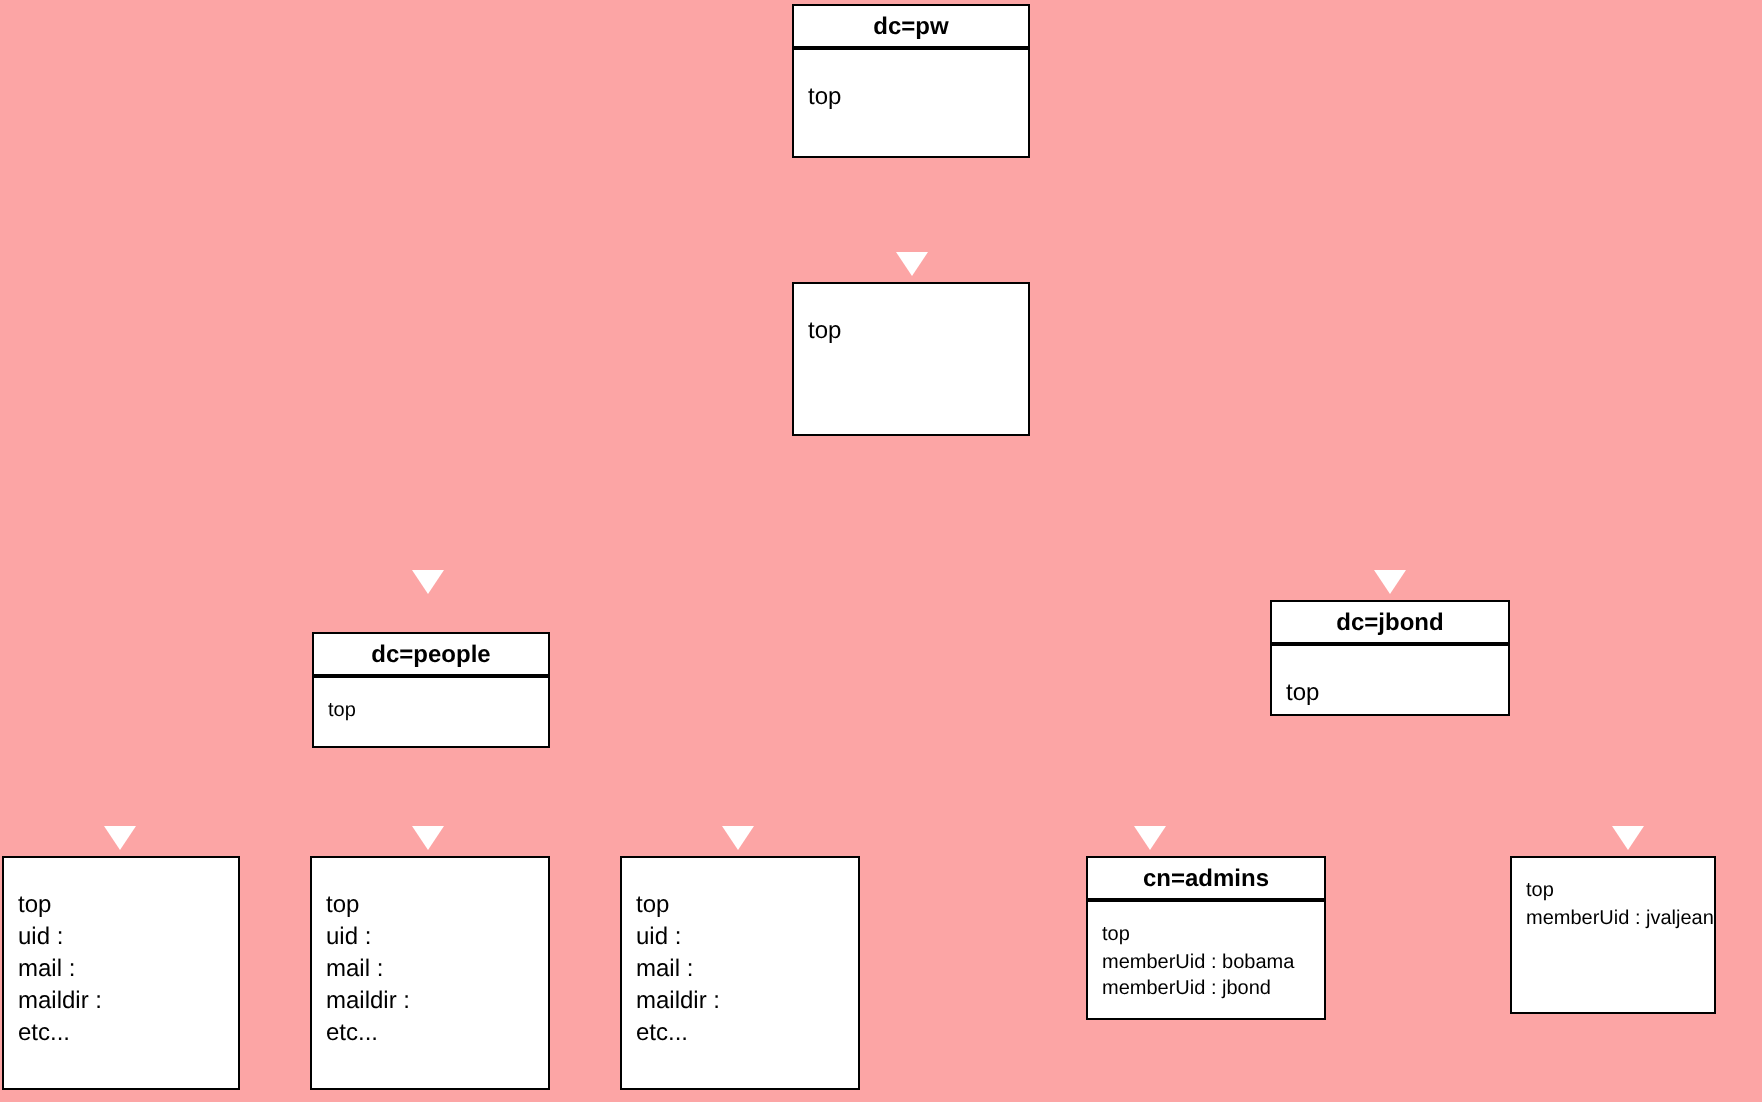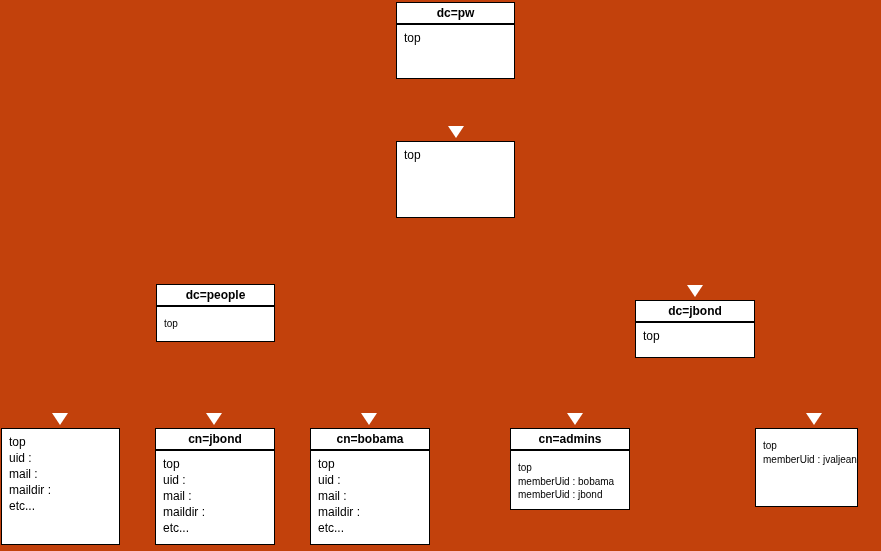--- a/index.html
+++ b/index.html
@@ -4,21 +4,21 @@
 <style>
   html, body {
     margin: 0;
     padding: 0;
     background: #000000;
   }
   .stage {
     position: relative;
     width: 881px;
     height: 551px;
-    background: #c2410c;
+    background: #fca5a5;
     overflow: hidden;
     font-family: "Liberation Sans", sans-serif;
   }
   .node {
     position: absolute;
     box-sizing: border-box;
     background: #ffffff;
     border: 1px solid #000000;
     color: #000000;
   }
@@ -28,21 +28,21 @@
     line-height: 21px;
     text-align: center;
     font-weight: bold;
     font-size: 12px;
     border-bottom: 2px solid #000000;
     white-space: nowrap;
     overflow: hidden;
   }
   .node-body {
     box-sizing: border-box;
-    padding: 5px 7px 0 7px;
+    padding: 15px 7px 0 7px;
     text-align: left;
   }
   .node-body.big .attr {
     font-size: 12px;
     line-height: 16px;
   }
   .node-body.small {
     padding-top: 10px;
   }
   .node-body.small .attr {
@@ -77,21 +77,21 @@
 
   <div class="node" style="left:396px; top:141px; width:119px; height:77px">
     <div class="node-body big">
       <div class="attr">top</div>
     </div>
   </div>
 
   <div class="arrow" style="left:206px; top:285px"></div>
   <div class="arrow" style="left:687px; top:285px"></div>
 
-  <div class="node" style="left:156px; top:284px; width:119px; height:58px">
+  <div class="node" style="left:156px; top:316px; width:119px; height:58px">
     <div class="node-title">dc=people</div>
     <div class="node-body small">
       <div class="attr">top</div>
     </div>
   </div>
 
   <div class="node" style="left:635px; top:300px; width:120px; height:58px">
     <div class="node-title">dc=jbond</div>
     <div class="node-body big">
       <div class="attr">top</div>
@@ -108,42 +108,40 @@
     <div class="node-body big">
       <div class="attr">top</div>
       <div class="attr">uid :</div>
       <div class="attr">mail :</div>
       <div class="attr">maildir :</div>
       <div class="attr">etc...</div>
     </div>
   </div>
 
   <div class="node" style="left:155px; top:428px; width:120px; height:117px">
-    <div class="node-title">cn=jbond</div>
     <div class="node-body big">
       <div class="attr">top</div>
       <div class="attr">uid :</div>
       <div class="attr">mail :</div>
       <div class="attr">maildir :</div>
       <div class="attr">etc...</div>
     </div>
   </div>
 
   <div class="node" style="left:310px; top:428px; width:120px; height:117px">
-    <div class="node-title">cn=bobama</div>
     <div class="node-body big">
       <div class="attr">top</div>
       <div class="attr">uid :</div>
       <div class="attr">mail :</div>
       <div class="attr">maildir :</div>
       <div class="attr">etc...</div>
     </div>
   </div>
 
-  <div class="node" style="left:510px; top:428px; width:120px; height:82px">
+  <div class="node" style="left:543px; top:428px; width:120px; height:82px">
     <div class="node-title">cn=admins</div>
     <div class="node-body small">
       <div class="attr">top</div>
       <div class="attr">memberUid : bobama</div>
       <div class="attr">memberUid : jbond</div>
     </div>
   </div>
 
   <div class="node" style="left:755px; top:428px; width:103px; height:79px">
     <div class="node-body small">

